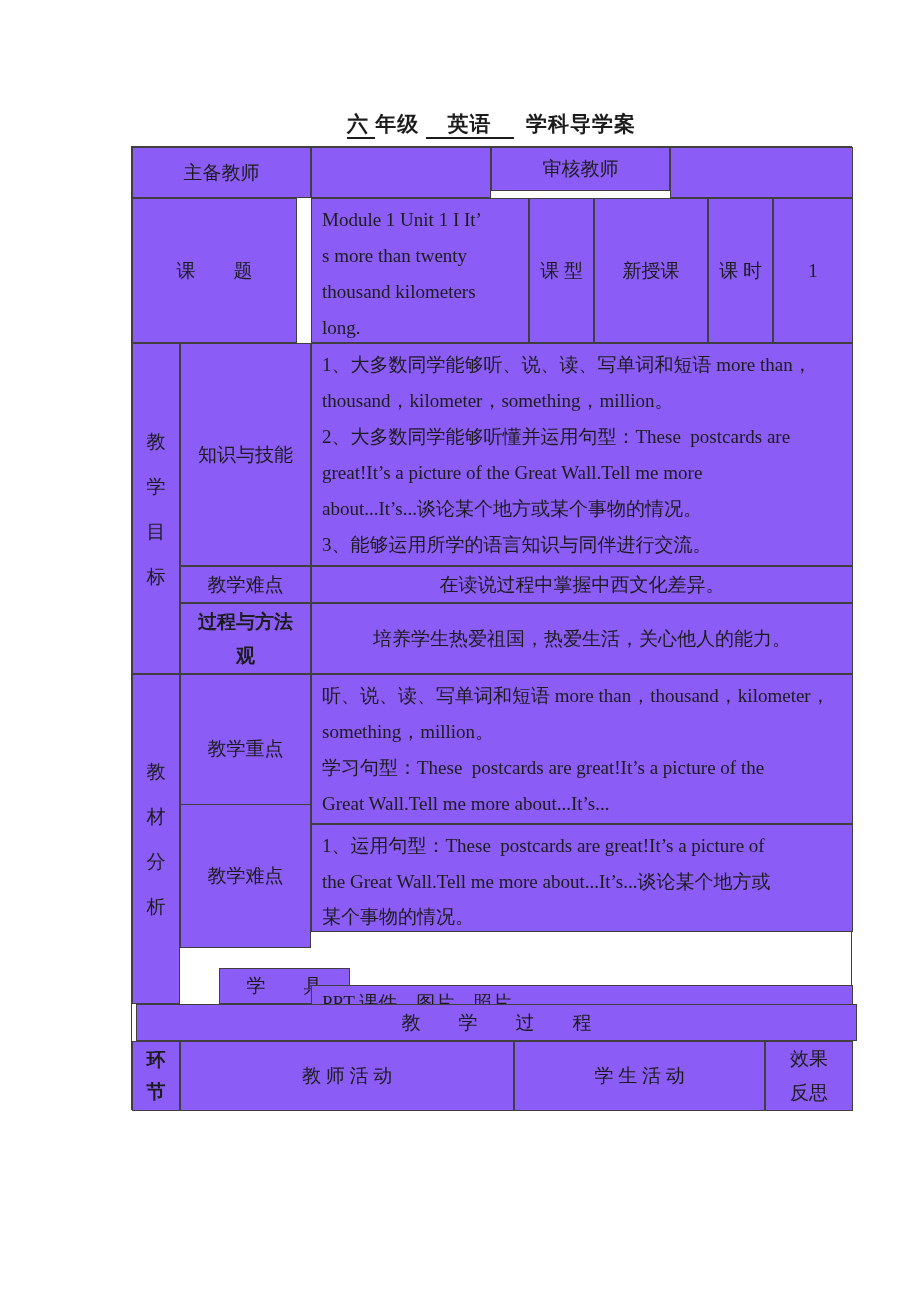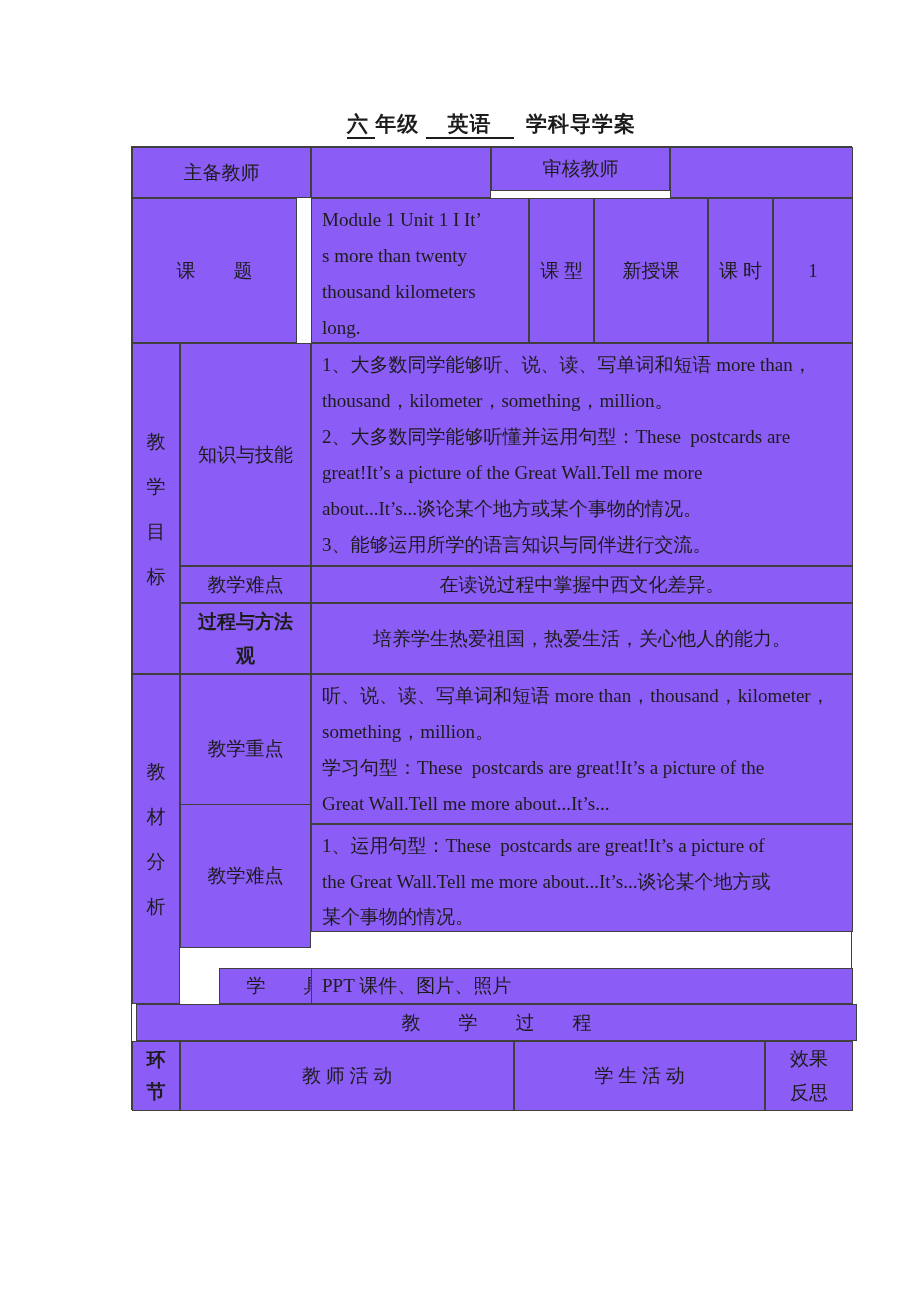--- a/index.html
+++ b/index.html
@@ -139,21 +139,21 @@
     <div class="cell lines" style="left:179px;top:677px;width:542px;height:108px;">
       <div class="line35">1、运用句型：These  postcards are great!It’s a picture of</div>
       <div class="line35">the Great Wall.Tell me more about...It’s...谈论某个地方或</div>
       <div class="line35">某个事物的情况。</div>
       <div class="line35">2、Thousand，million 的用法。</div>
     </div>
 
     <div class="cell c-center pre" style="left:48px;top:821px;width:131px;height:36px;margin-left:39px;">
       <span>学　　具</span>
     </div>
-    <div class="cell" style="left:179px;top:821px;width:542px;height:36px;display:flex;align-items:center;padding-left:10px;">
+    <div class="cell" style="left:179px;top:838px;width:542px;height:36px;display:flex;align-items:center;padding-left:10px;">
       <span>PPT 课件、图片、照片</span>
     </div>
 
     <div class="cell c-center pre" style="left:4px;top:857px;width:721px;height:37px;">
       <span>教　　学　　过　　程</span>
     </div>
 
     <div class="cell c-col bold ln32" style="left:0;top:894px;width:48px;height:70px;">
       <div>环</div>
       <div>节</div>

